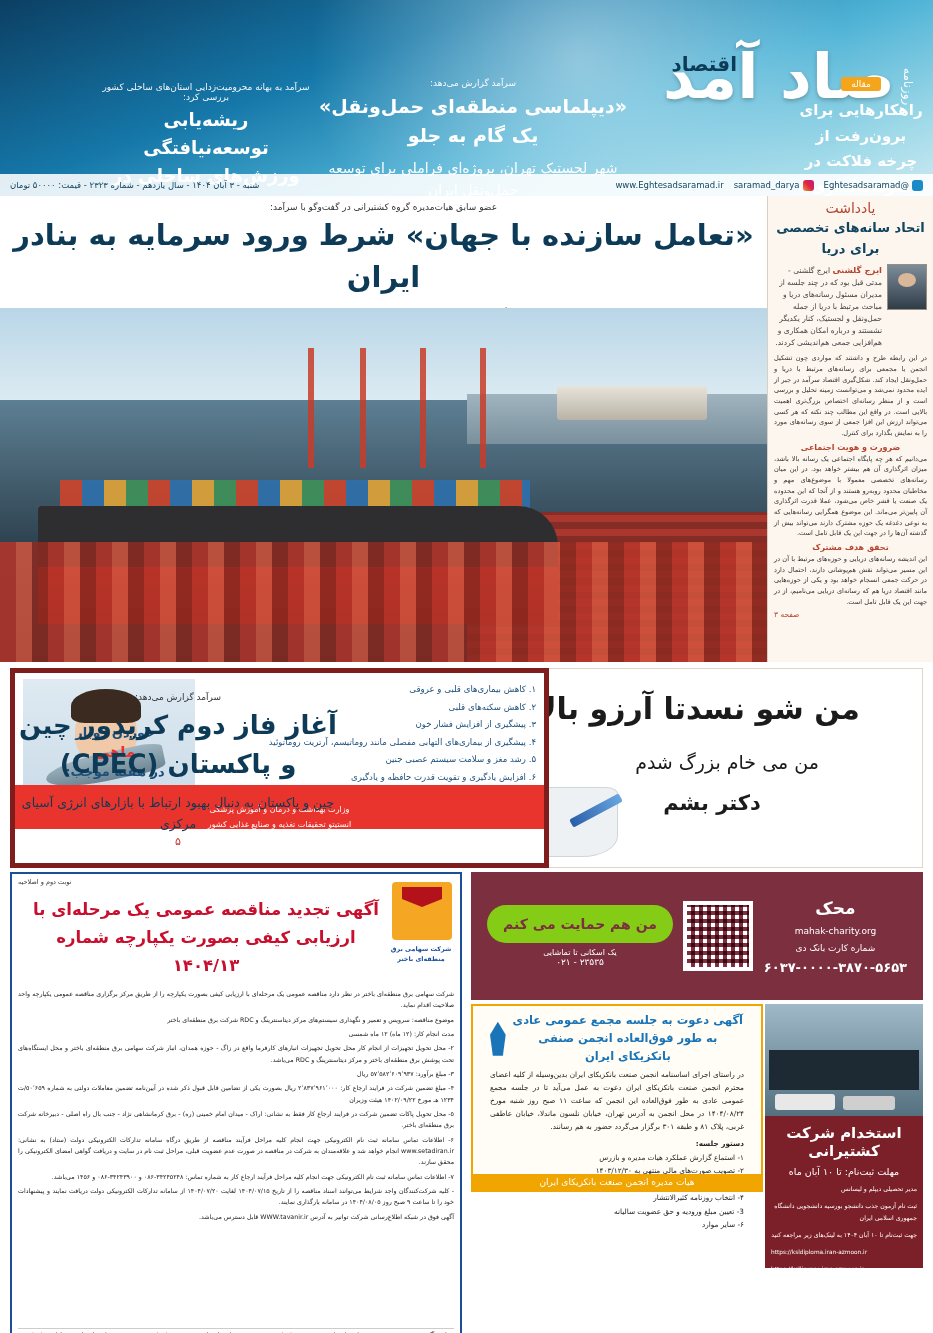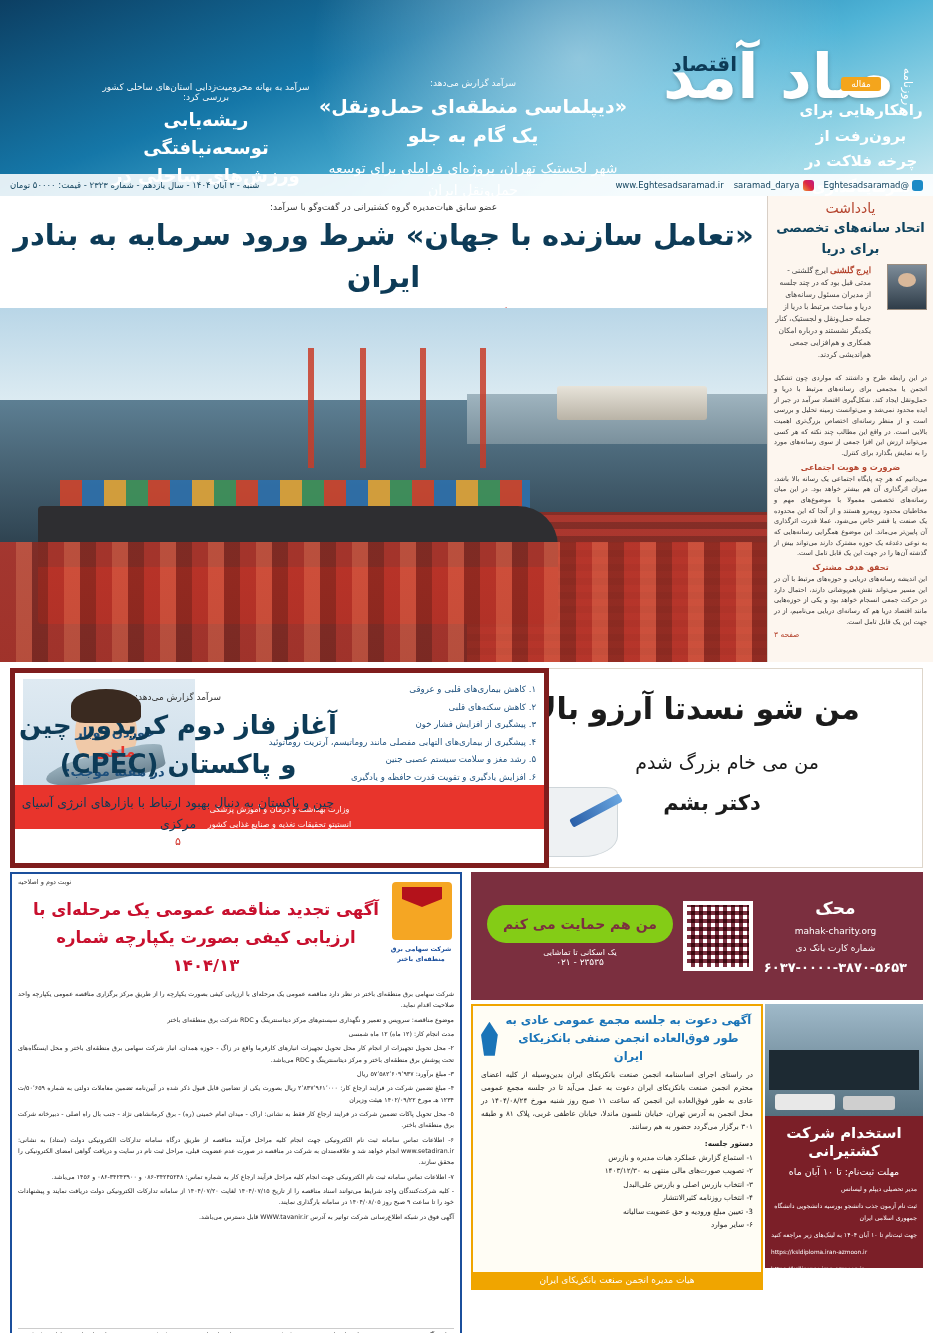--- a/index.html
+++ b/index.html
@@ -80,21 +80,21 @@
   .sidebar {
     position: absolute; top: 196px; right: 0; width: 166px; height: 466px;
     background: #fdf6ef; border-left: 1px solid #d8cfc6; padding: 4px 6px;
   }
   .side-note { text-align:center; font-size:14px; color:#b5452f; margin-bottom:2px;}
   .side-head {
     text-align: center; color: #10445f; font-size: 13px; font-weight: bold;
     line-height: 1.6; margin: 2px 0 4px;
   }
   .side-author {
-    display: flex; gap: 16px; align-items: flex-start; margin-bottom: 12px; font-family: Liberation Serif, serif;
+    display: flex; gap: 5px; align-items: flex-start; margin-bottom: 4px;
   }
   .side-photo {
     width: 40px; height: 46px; background: linear-gradient(#7d8c99,#2f3d49);
     border: 1px solid #9a8d80; flex: 0 0 auto; position: relative;
   }
   .side-photo:after{
     content:""; position:absolute; left:10px; right:10px; top:8px; height:14px;
     border-radius:50%; background:#d9b89a;
   }
   .side-author-txt { font-size: 7.5px; color: #444; line-height: 1.6; }
@@ -241,22 +241,22 @@
   .mahak-qr { width: 70px; height: 70px; background:
      repeating-linear-gradient(0deg,#fff 0 4px,#7b2f3f 4px 8px),
      repeating-linear-gradient(90deg,#fff 0 4px,#7b2f3f 4px 8px);
      background-blend-mode: multiply; border: 4px solid #fff; }
   .mahak-right { text-align: center; font-size: 9px; line-height: 1.8; }
   .mahak-logo { font-size: 17px; font-weight: bold; letter-spacing: 1px; }
   .mahak-card { font-size: 13px; font-weight: bold; direction: ltr; }
 
   
   .ad-bank {
-    position: absolute; right: 170px; top: 132px; width: 292px; height: 286px;
-    background: #fffdf5; border: 2px solid #f0a500; padding: 6px 8px;
+    position: absolute; right: 170px; top: 132px; width: 292px; height: 188px;
+    background: #fffdf5; border: 2px solid #f0a500; padding: 6px 17px;
   }
   .bank-head { display:flex; align-items:center; gap: 6px; justify-content: center; margin-bottom: 4px; }
   .bank-logo { width: 34px; height: 34px; background: #1a74b8;
      clip-path: polygon(50% 0,100% 38%,82% 100%,18% 100%,0 38%); }
   .bank-title { color: #1a74b8; font-size: 11.5px; font-weight: bold; line-height: 1.55; text-align:center; }
   .bank-body { font-size: 7.3px; color: #222; line-height: 1.75; text-align: justify; }
   .bank-agenda { font-size: 7.3px; color:#222; line-height: 1.85; margin-top: 4px; }
   .bank-foot {
     position:absolute; bottom: 0; right: 0; left: 0; background:#f0a500; color:#fff;
     text-align:center; font-size: 9px; padding: 3px 0;

